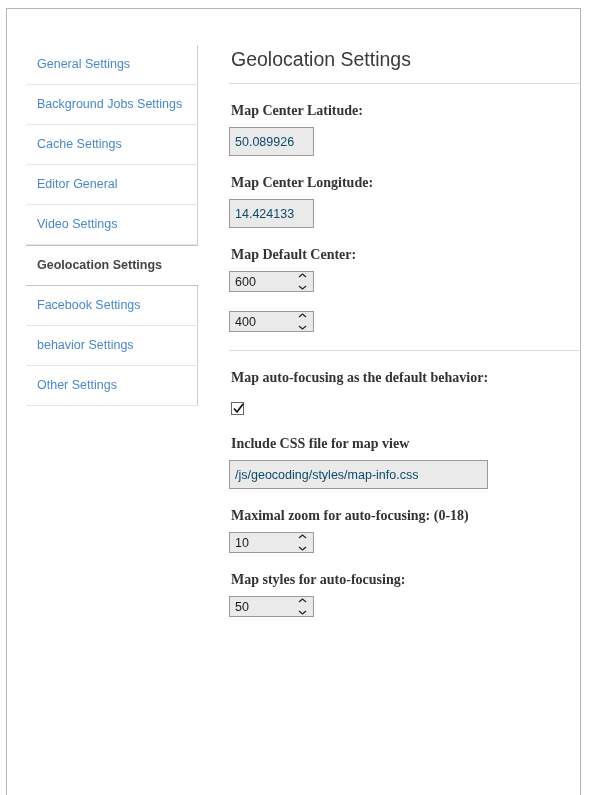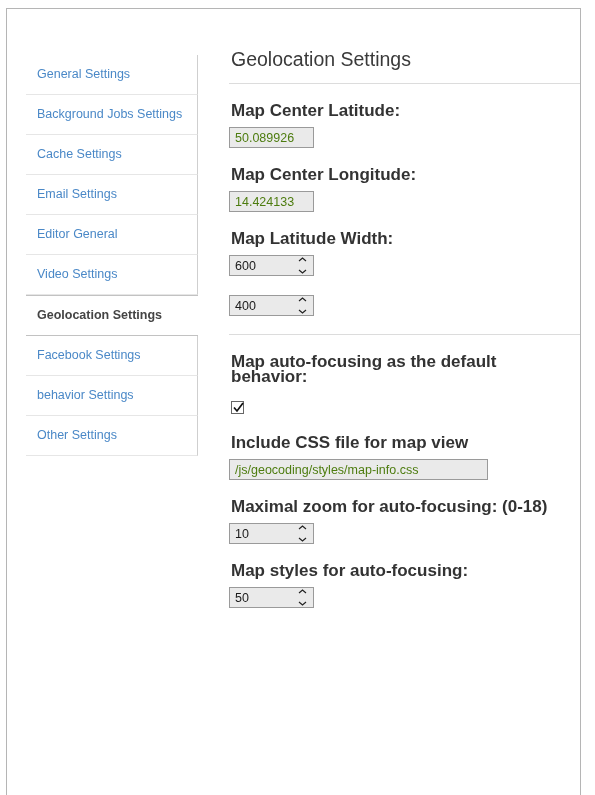--- a/index.html
+++ b/index.html
@@ -23,21 +23,21 @@
     border: 1px solid #b5b5b5;
     background: #ffffff;
     box-sizing: border-box;
     overflow: hidden;
   }
 
   
   #sidebar {
     position: absolute;
     left: 19px;
-    top: 46px;
+    top: 36px;
     width: 172px;
   }
   .nav-item {
     display: block;
     box-sizing: border-box;
     padding: 11px 0 11px 11px;
     font-size: 12.5px;
     line-height: 17px;
     color: #4a88c7;
     border-right: 1px solid #cfcfcf;
@@ -78,36 +78,37 @@
     height: 0;
     border: 0;
     border-top: 1px solid #dcdcdc;
     margin: 0;
   }
   .field {
     padding-top: 19px;
   }
   .field-label {
     display: block;
-    font-size: 17px;
+    font-size: 14px;
     font-weight: bold;
     color: #333333;
     line-height: 15px;
     padding: 0 16px 9px 2px;
+    font-family: Liberation Serif, serif;
   }
 
   .txt-input {
     box-sizing: border-box;
     font-family: "Liberation Sans", sans-serif;
     font-size: 12.5px;
-    color: #4d7c0f;
+    color: #0c4a6e;
     background: #eaeaea;
     border: 1px solid #9a9a9a;
     padding: 3px 5px;
-    height: 21px;
+    height: 29px;
     line-height: 15px;
     outline: none;
   }
   .txt-input.small { width: 85px; }
   .txt-input.wide  { width: 259px; }
 
   .num-wrap {
     position: relative;
     display: inline-block;
   }
@@ -159,21 +160,20 @@
 </style>
 </head>
 <body>
 
 <div id="page-frame">
 
   <nav id="sidebar">
     <a class="nav-item">General Settings</a>
     <a class="nav-item">Background Jobs Settings</a>
     <a class="nav-item">Cache Settings</a>
-    <a class="nav-item">Email Settings</a>
     <a class="nav-item">Editor General</a>
     <a class="nav-item">Video Settings</a>
     <a class="nav-item active">Geolocation Settings</a>
     <a class="nav-item">Facebook Settings</a>
     <a class="nav-item">behavior Settings</a>
     <a class="nav-item">Other Settings</a>
   </nav>
 
   <main id="content">
 
@@ -185,21 +185,21 @@
       <input class="txt-input small" type="text" value="50.089926" style="">
     </div>
 
     <div class="field">
       <label class="field-label">Map Center Longitude:</label>
       <input class="txt-input small" type="text" value="14.424133" style="">
     </div>
 
 
     <div class="field">
-      <label class="field-label">Map Latitude Width:</label>
+      <label class="field-label">Map Default Center:</label>
       <span class="num-wrap">
         <input class="num-input" type="text" value="600" style="">
         <span class="spinner">
           <svg width="9" height="5" viewBox="0 0 9 5">
               <path d="M1 4 L4.5 1 L8 4" fill="none" stroke="#222" stroke-width="1.2"></path>
             </svg>
           <svg width="9" height="5" viewBox="0 0 9 5">
               <path d="M1 1 L4.5 4 L8 1" fill="none" stroke="#222" stroke-width="1.2"></path>
             </svg>
         </span>

